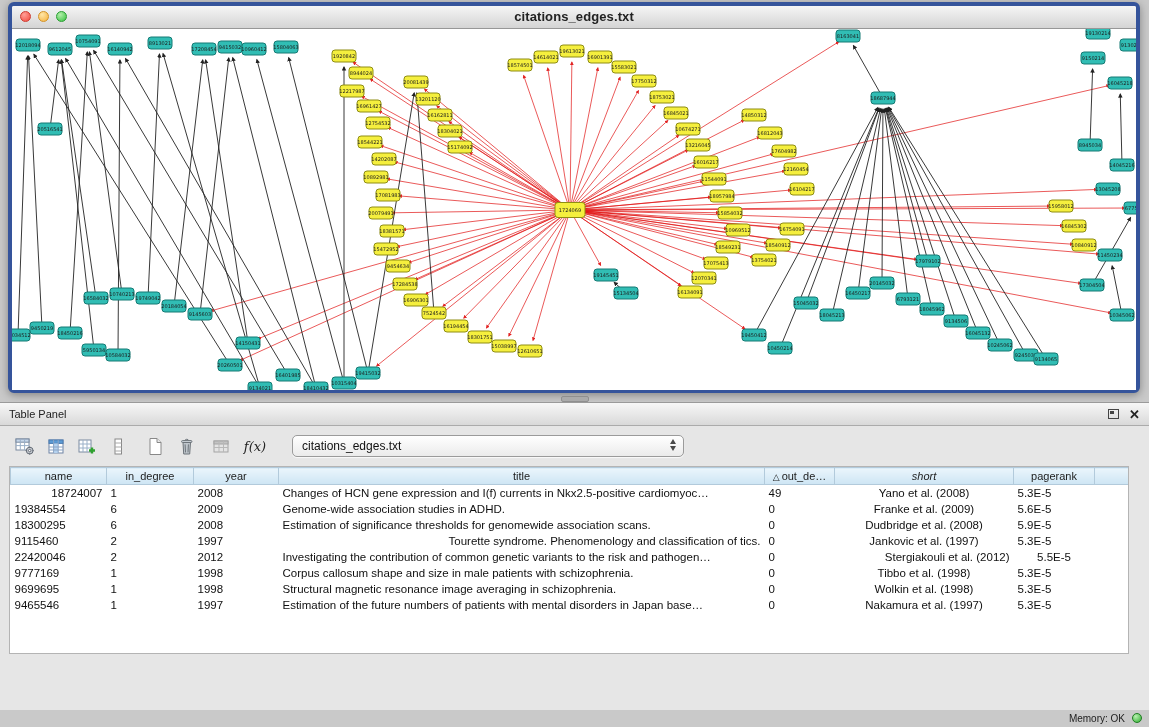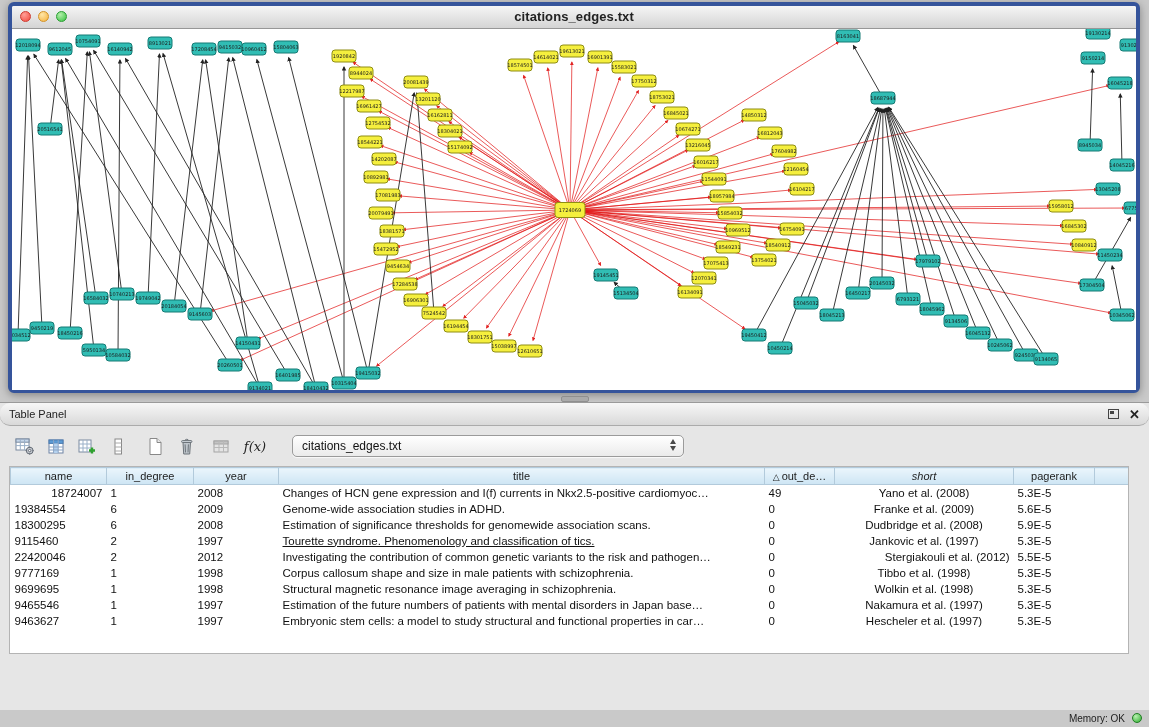--- a/index.html
+++ b/index.html
@@ -39,21 +39,21 @@
   .divider{position:absolute;left:0;top:394px;width:1149px;height:7px;}
   .grip{display:block;width:26px;height:4px;margin:2px auto 0;border-radius:2px;background:#aaa;border:1px solid #8f8f8f;}
   
   .table-panel{
     position:absolute;left:0;top:402px;width:1149px;height:308px;
     background:#e6e6e6;border-top:1px solid #9a9a9a;box-sizing:border-box;
   }
   .panel-header{
     height:22px;background:linear-gradient(#f7f7f7,#d9d9d9);
     border-bottom:1px solid #ababab;display:flex;align-items:center;
-    justify-content:space-between;padding:0 9px;font-size:11px;color:#222;border-radius:10px;
+    justify-content:space-between;padding:0 9px;font-size:11px;color:#222;
   }
   .ph-icons{display:flex;align-items:center;gap:10px;}
   .float-icon{width:11px;height:10px;border:1.5px solid #444;box-sizing:border-box;display:inline-block;position:relative;}
   .float-icon:before{content:"";position:absolute;left:1px;top:1px;width:4px;height:3px;background:#444;}
   .close-x{font-size:13px;font-weight:bold;color:#222;line-height:13px;cursor:default;}
   .panel-body{position:relative;height:285px;}
   
   .toolbar{display:flex;align-items:center;gap:5px;padding:8px 0 6px 12px;}
   .tbtn{width:26px;height:24px;border:none;background:transparent;padding:1px;display:flex;align-items:center;justify-content:center;}
   .tbtn svg{display:block;}
@@ -815,34 +815,34 @@
                 <td style="text-align: left;">Estimation of significance thresholds for genomewide association scans.</td>
                 <td style="text-align: left;">0</td>
                 <td style="text-align: center;">Dudbridge et al. (2008)</td>
                 <td style="text-align: left;">5.9E-5</td>
                 <td style="text-align: left;"></td>
               </tr>
               <tr>
                 <td style="text-align: left;">9115460</td>
                 <td style="text-align: left;">2</td>
                 <td style="text-align: left;">1997</td>
-                <td style="text-align: left; text-decoration: underline;">Tourette syndrome. Phenomenology and classification of tics.</td>
+                <td style="text-align: right;">Tourette syndrome. Phenomenology and classification of tics.</td>
                 <td style="text-align: left;">0</td>
                 <td style="text-align: center;">Jankovic et al. (1997)</td>
                 <td style="text-align: left;">5.3E-5</td>
                 <td style="text-align: left;"></td>
               </tr>
               <tr>
                 <td style="text-align: left;">22420046</td>
                 <td style="text-align: left;">2</td>
                 <td style="text-align: left;">2012</td>
                 <td style="text-align: left;">Investigating the contribution of common genetic variants to the risk and pathogen…</td>
                 <td style="text-align: left;">0</td>
                 <td style="text-align: right;">Stergiakouli et al. (2012)</td>
-                <td style="text-align: left;">5.5E-5</td>
+                <td style="text-align: center;">5.5E-5</td>
                 <td style="text-align: left;"></td>
               </tr>
               <tr>
                 <td style="text-align: left;">9777169</td>
                 <td style="text-align: left;">1</td>
                 <td style="text-align: left;">1998</td>
                 <td style="text-align: left;">Corpus callosum shape and size in male patients with schizophrenia.</td>
                 <td style="text-align: left;">0</td>
                 <td style="text-align: center;">Tibbo et al. (1998)</td>
                 <td style="text-align: left;">5.3E-5</td>
@@ -861,30 +861,20 @@
               <tr>
                 <td style="text-align: left;">9465546</td>
                 <td style="text-align: left;">1</td>
                 <td style="text-align: left;">1997</td>
                 <td style="text-align: left;">Estimation of the future numbers of patients with mental disorders in Japan base…</td>
                 <td style="text-align: left;">0</td>
                 <td style="text-align: center;">Nakamura et al. (1997)</td>
                 <td style="text-align: left;">5.3E-5</td>
                 <td style="text-align: left;"></td>
               </tr>
-              <tr>
-                <td style="text-align: left;">9463627</td>
-                <td style="text-align: left;">1</td>
-                <td style="text-align: left;">1997</td>
-                <td style="text-align: left;">Embryonic stem cells: a model to study structural and functional properties in car…</td>
-                <td style="text-align: left;">0</td>
-                <td style="text-align: center;">Hescheler et al. (1997)</td>
-                <td style="text-align: left;">5.3E-5</td>
-                <td style="text-align: left;"></td>
-              </tr>
             </tbody>
         </table>
       </div>
 
     </div>
   </div>
 
   <div class="statusbar">
     <span>Memory: OK</span>
     <span class="memdot"></span>

